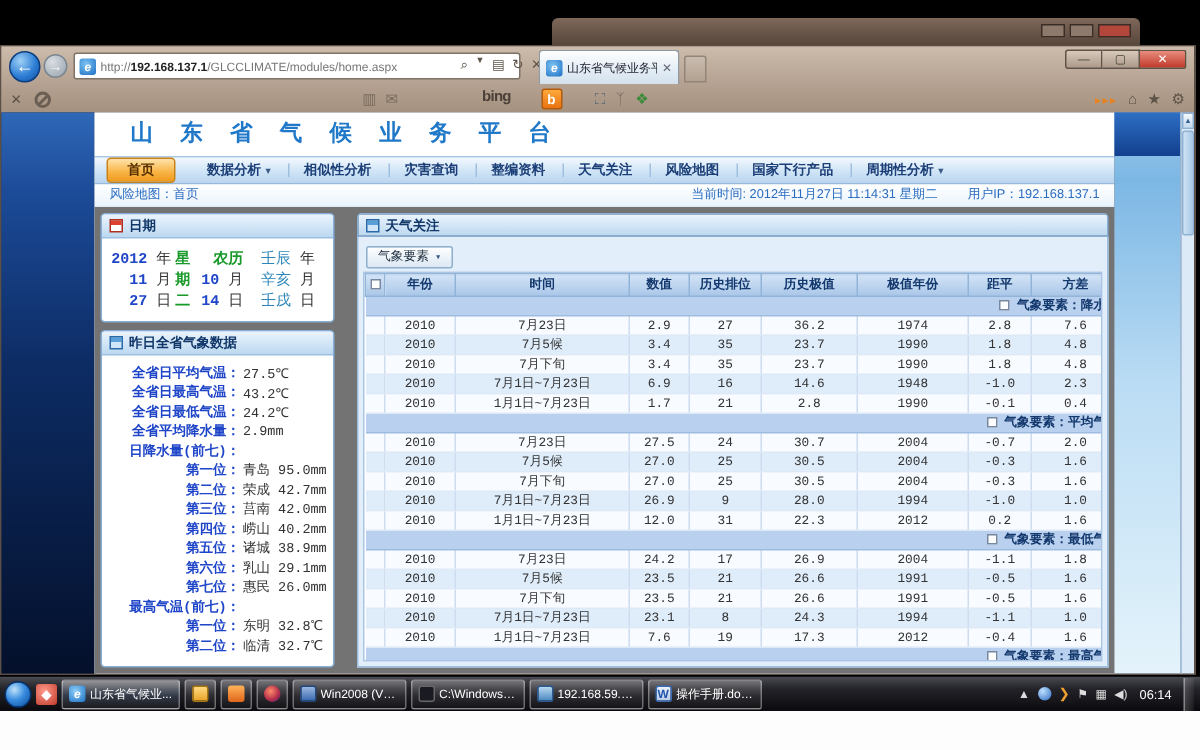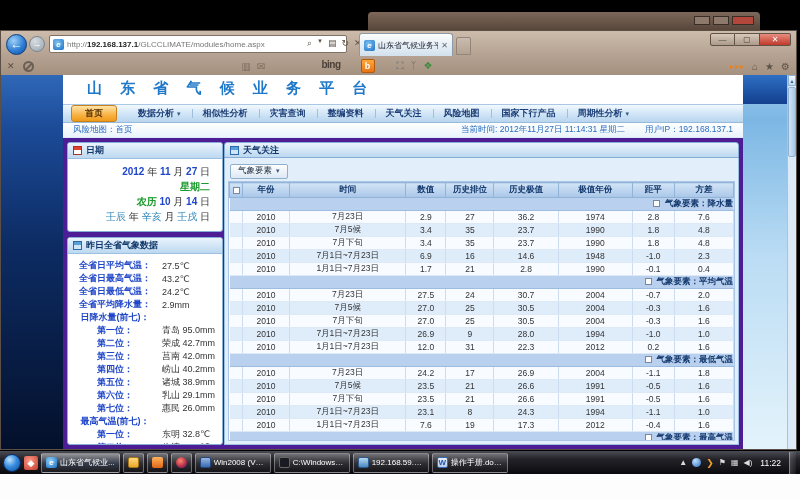--- a/index.html
+++ b/index.html
@@ -88,39 +88,39 @@
   .menu-item { font-size:9px; font-weight:bold; color:#1c3f78; padding:0 11px; position:relative; cursor:pointer; }
   .menu-item.sep::before { content:''; position:absolute; left:0; top:2px; bottom:2px; width:1px; background:#9fc0e0; }
   .menu-item.active { background:linear-gradient(180deg,#ffe3aa,#f8b242 60%,#f09a1c);
     border:1px solid #c8821a; border-radius:3px; color:#5a3200; padding:1px 13px; margin-right:10px; }
   .mi-arrow { font-size:7px; color:#3a5a88; margin-left:3px; }
   
   .crumb-bar { height:15px; flex:none; display:flex; align-items:center; padding:0 10px; font-size:8.5px; color:#2a6cc0;
     background:linear-gradient(180deg,#ffffff,#eaf4fc); border-bottom:1px solid #dcebf7; }
   .crumb-right { margin-left:auto; display:flex; gap:20px; }
   
-  .body-row { flex:1; display:flex; gap:1px; padding:4px; background:#4c1d95; overflow:hidden; }
+  .body-row { flex:1; display:flex; gap:15px; padding:4px; background:#737373; overflow:hidden;font-family:Liberation Mono, monospace; }
   .sidebar { width:156px; flex:none; display:flex; flex-direction:column; gap:5px; }
   .panel { border:1px solid #86aed6; border-radius:3px; overflow:hidden; background:#fff; }
   .panel-header { height:16px; display:flex; align-items:center; gap:4px; padding:0 5px;
     background:linear-gradient(180deg,#eaf4fd,#bcd8f0); border-bottom:1px solid #9cc0e2;
     font-size:9px; font-weight:bold; color:#12386a; }
   .cal-icon { width:9px; height:9px; flex:none; border:1px solid #b03020;
     background:linear-gradient(180deg,#e04030 0 3px,#fff 3px); }
   .grid-icon { width:9px; height:9px; flex:none; border:1px solid #2a6aa8;
     background:linear-gradient(180deg,#5aa0d8 0 3px,#cfe6f8 3px); }
-  .date-body { padding:6px 12px 7px 4px; display:flex; flex-direction:column; gap:1px;
+  .date-body { padding:6px 12px 7px 4px; display:flex; flex-direction:row; gap:1px;
     font-size:10px; text-align:right; }
   .seg-num { color:#1f46c8; font-weight:bold; }
   .seg-sep { color:#333; }
   .seg-green { color:#1a9a2a; font-weight:bold; }
   .seg-teal { color:#2e86b8;margin-top:16px; }
   .weather-body { padding:5px 6px 5px 2px; font-size:9px; display:flex; flex-direction:column; }
   .stat-line { display:flex; height:13px; align-items:center; }
-  .stat-label { flex:1; text-align:center; color:#1f46c8; font-weight:bold; white-space:nowrap; }
+  .stat-label { flex:1; text-align:right; color:#1f46c8; font-weight:bold; white-space:nowrap; }
   .stat-value { width:56px; text-align:left; color:#333; padding-left:2px; white-space:nowrap; }
   
   .main { flex:1; min-width:0; display:flex; flex-direction:column; }
   .main-body { flex:1; border:1px solid #9cc0e2; border-top:none; background:#e2eefa;
     padding:3px; display:flex; flex-direction:column; overflow:hidden; }
   .toolbar { height:20px; flex:none; display:flex; align-items:center; padding:1px 2px; }
   .element-btn { display:inline-flex; align-items:center; gap:4px; height:15px; padding:0 7px;
     font-size:8.5px; color:#234; background:linear-gradient(180deg,#fefefe,#dce8f4);
     border:1px solid #8fb0cc; border-radius:2px; cursor:pointer; }
   .element-btn .mi-arrow { margin:0; }
@@ -624,19 +624,19 @@
           <span class="tb-txt">操作手册.docx ...</span>
         </div>
       </div>
     <div class="tray">
       <span class="g">▲</span>
       <span class="sphere"></span>
       <span class="bird">❯</span>
       <span class="g">⚑</span>
       <span class="g">▦</span>
       <span class="g">◀)</span>
-      <span class="clock">11:22</span>
+      <span class="clock">06:14</span>
       <div class="show-desktop"></div>
     </div>
   </div>
 
   <div class="bottom-strip"></div>
 </div>
 
 </body></html>

